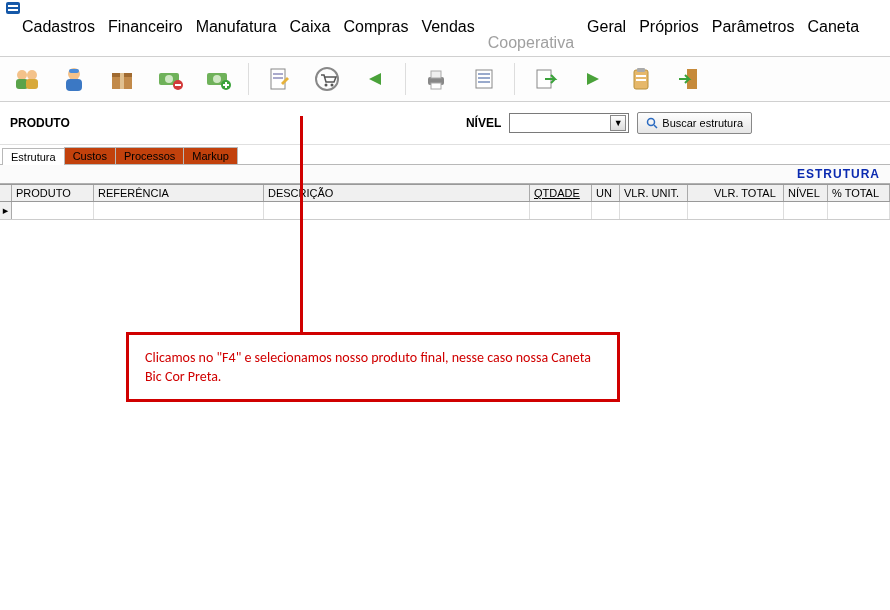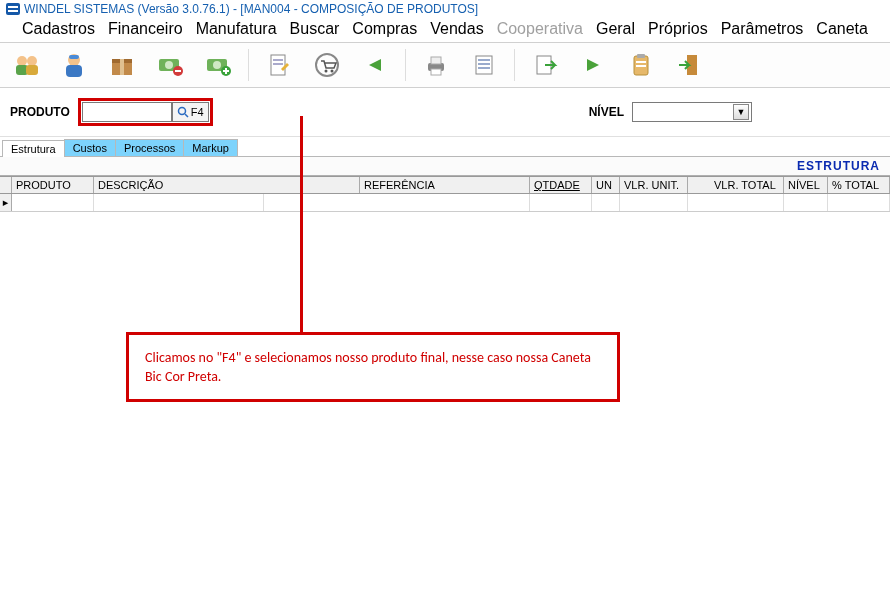--- a/index.html
+++ b/index.html
@@ -26,21 +26,21 @@
   
   .menubar {
     display: flex;
     gap: 13px;
     padding: 2px 6px 4px 22px;
     font-size: 16px;
     color: #000;
     border-bottom: 1px solid #d0d0d0;
   }
   .menubar .item { cursor: default; }
-  .menubar .item.disabled { color: #a0a0a0; }
+  .menubar .item.disabled { color: #a0a0a0; margin-top: 16px; }
   
   .toolbar {
     display: flex;
     gap: 12px;
     padding: 4px 8px;
     align-items: center;
     border-bottom: 1px solid #d0d0d0;
     background: #fdfdfd;
   }
   .toolbar .tbtn {
@@ -116,21 +116,21 @@
   .tabs {
     display: flex;
     padding: 2px 2px 0 2px;
     font-size: 11px;
     border-bottom: 1px solid #b8b8b8;
   }
   .tabs .tab {
     border: 1px solid #b8b8b8;
     border-bottom: none;
     padding: 2px 8px;
-    background: #7dd3fc;
+    background: #c2410c;
     margin-right: -1px;
   }
   .tabs .tab.active { background: #fff; position: relative; top: 1px; }
   
   .struct-header {
     text-align: right;
     font-weight: bold;
     color: #0a2ab0;
     font-size: 12px;
     padding: 2px 10px;
@@ -197,28 +197,27 @@
 <body>
 
 <div class="titlebar">
   <span class="appicon">
     <svg width="14" height="12">
         <rect width="14" height="12" fill="#1558a8" rx="2"></rect>
         <rect x="2" y="3" width="10" height="2" fill="#fff"></rect>
         <rect x="2" y="7" width="10" height="2" fill="#fff"></rect>
       </svg>
   </span>
-  <span>WINDEL SISTEMAS (Versão 3.0.76.1) - [MAN004 - COMPOSIÇÃO DE PRODUTOS]</span>
 </div>
 
 <div class="menubar">
   <span class="item">Cadastros</span>
   <span class="item">Financeiro</span>
   <span class="item">Manufatura</span>
-  <span class="item">Buscar</span>
+  <span class="item">Caixa</span>
   <span class="item">Compras</span>
   <span class="item">Vendas</span>
   <span class="item disabled">Cooperativa</span>
   <span class="item">Geral</span>
   <span class="item">Próprios</span>
   <span class="item">Parâmetros</span>
   <span class="item">Caneta</span>
 </div>
 
 <div class="toolbar">
@@ -322,59 +321,56 @@
   <div class="tbtn">
       <svg width="28" height="28">
         <rect x="12" y="4" width="10" height="20" fill="#c68a3a"></rect>
         <path d="M4 14 h10 l-4 -4 m4 4 l-4 4" stroke="#3aa23a" stroke-width="2" fill="none"></path>
       </svg>
     </div>
 </div>
 
 <div class="filterrow">
   <span class="lbl">PRODUTO</span>
-  <span class="highlight-red">
-    <input class="txt" type="text" value="" style="">
-    <span class="f4btn">
-      <span class="mag">
-        <svg width="12" height="12">
-            <circle cx="5" cy="5" r="3.5" fill="none" stroke="#2a6ac0" stroke-width="1.5"></circle>
-            <line x1="8" y1="8" x2="11" y2="11" stroke="#2a6ac0" stroke-width="1.5"></line>
-          </svg>
-      </span>
-      <span>F4</span>
-    </span>
-  </span>
 
   <span class="spacer"></span>
 
   <span class="lbl">NÍVEL</span>
   <span class="nivel-select">
     <span style="flex:1"></span>
     <span class="arrow">▼</span>
   </span>
 
+  <span class="btn">
+    <span class="mag">
+      <svg width="12" height="12">
+          <circle cx="5" cy="5" r="3.5" fill="none" stroke="#2a6ac0" stroke-width="1.5"></circle>
+          <line x1="8" y1="8" x2="11" y2="11" stroke="#2a6ac0" stroke-width="1.5"></line>
+        </svg>
+    </span>
+    <span>Buscar estrutura</span>
+  </span>
   <span style="width:120px"></span>
 </div>
 
 <div class="tabs">
   <div class="tab active">Estrutura</div>
   <div class="tab">Custos</div>
   <div class="tab">Processos</div>
   <div class="tab">Markup</div>
 </div>
 
 <div class="struct-header">ESTRUTURA</div>
 
 <div class="grid">
   <div class="headrow">
     <div class="rowmarker"></div>
     <div class="cell col-produto">PRODUTO</div>
+    <div class="cell col-ref">REFERÊNCIA</div>
     <div class="cell col-desc">DESCRIÇÃO</div>
-    <div class="cell col-ref">REFERÊNCIA</div>
     <div class="cell col-qtd">QTDADE</div>
     <div class="cell col-un">UN</div>
     <div class="cell col-vunit">VLR. UNIT.</div>
     <div class="cell col-vtotal">VLR. TOTAL</div>
     <div class="cell col-nivel">NÍVEL</div>
     <div class="cell col-perda">% TOTAL</div>
   </div>
   <div class="datarow">
     <div class="rowmarker">▸</div>
     <div class="cell col-produto"></div>

